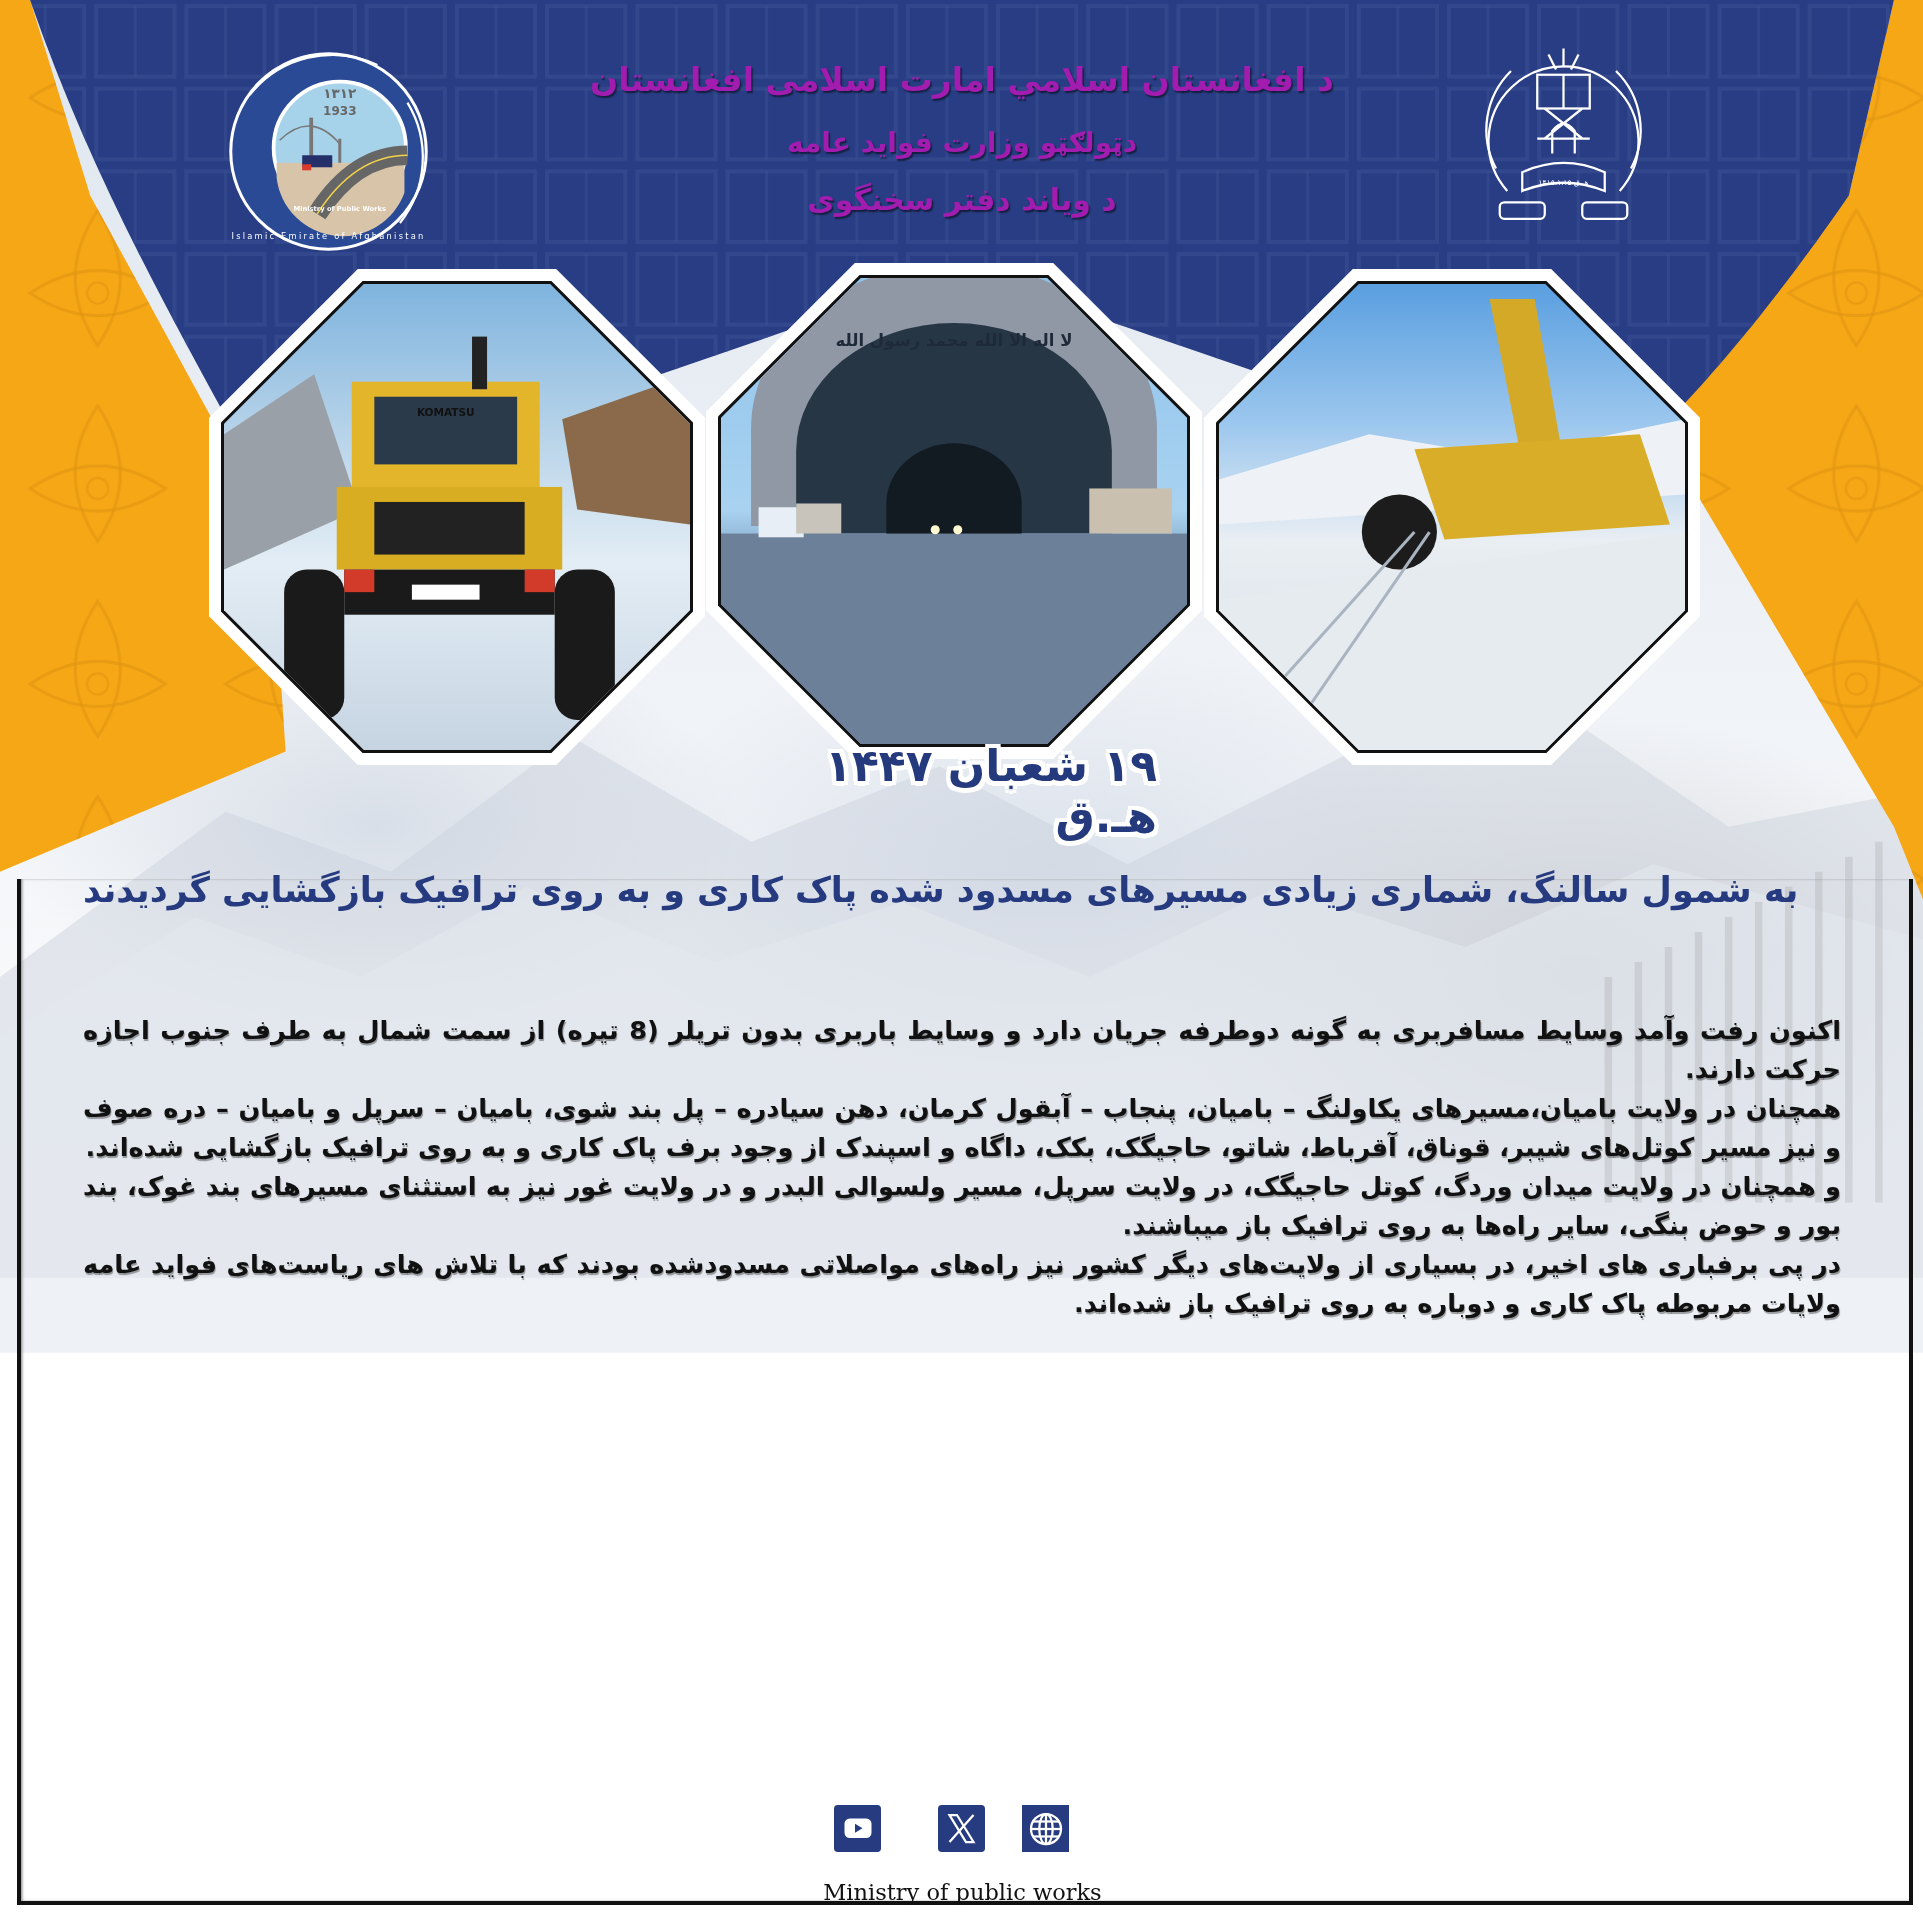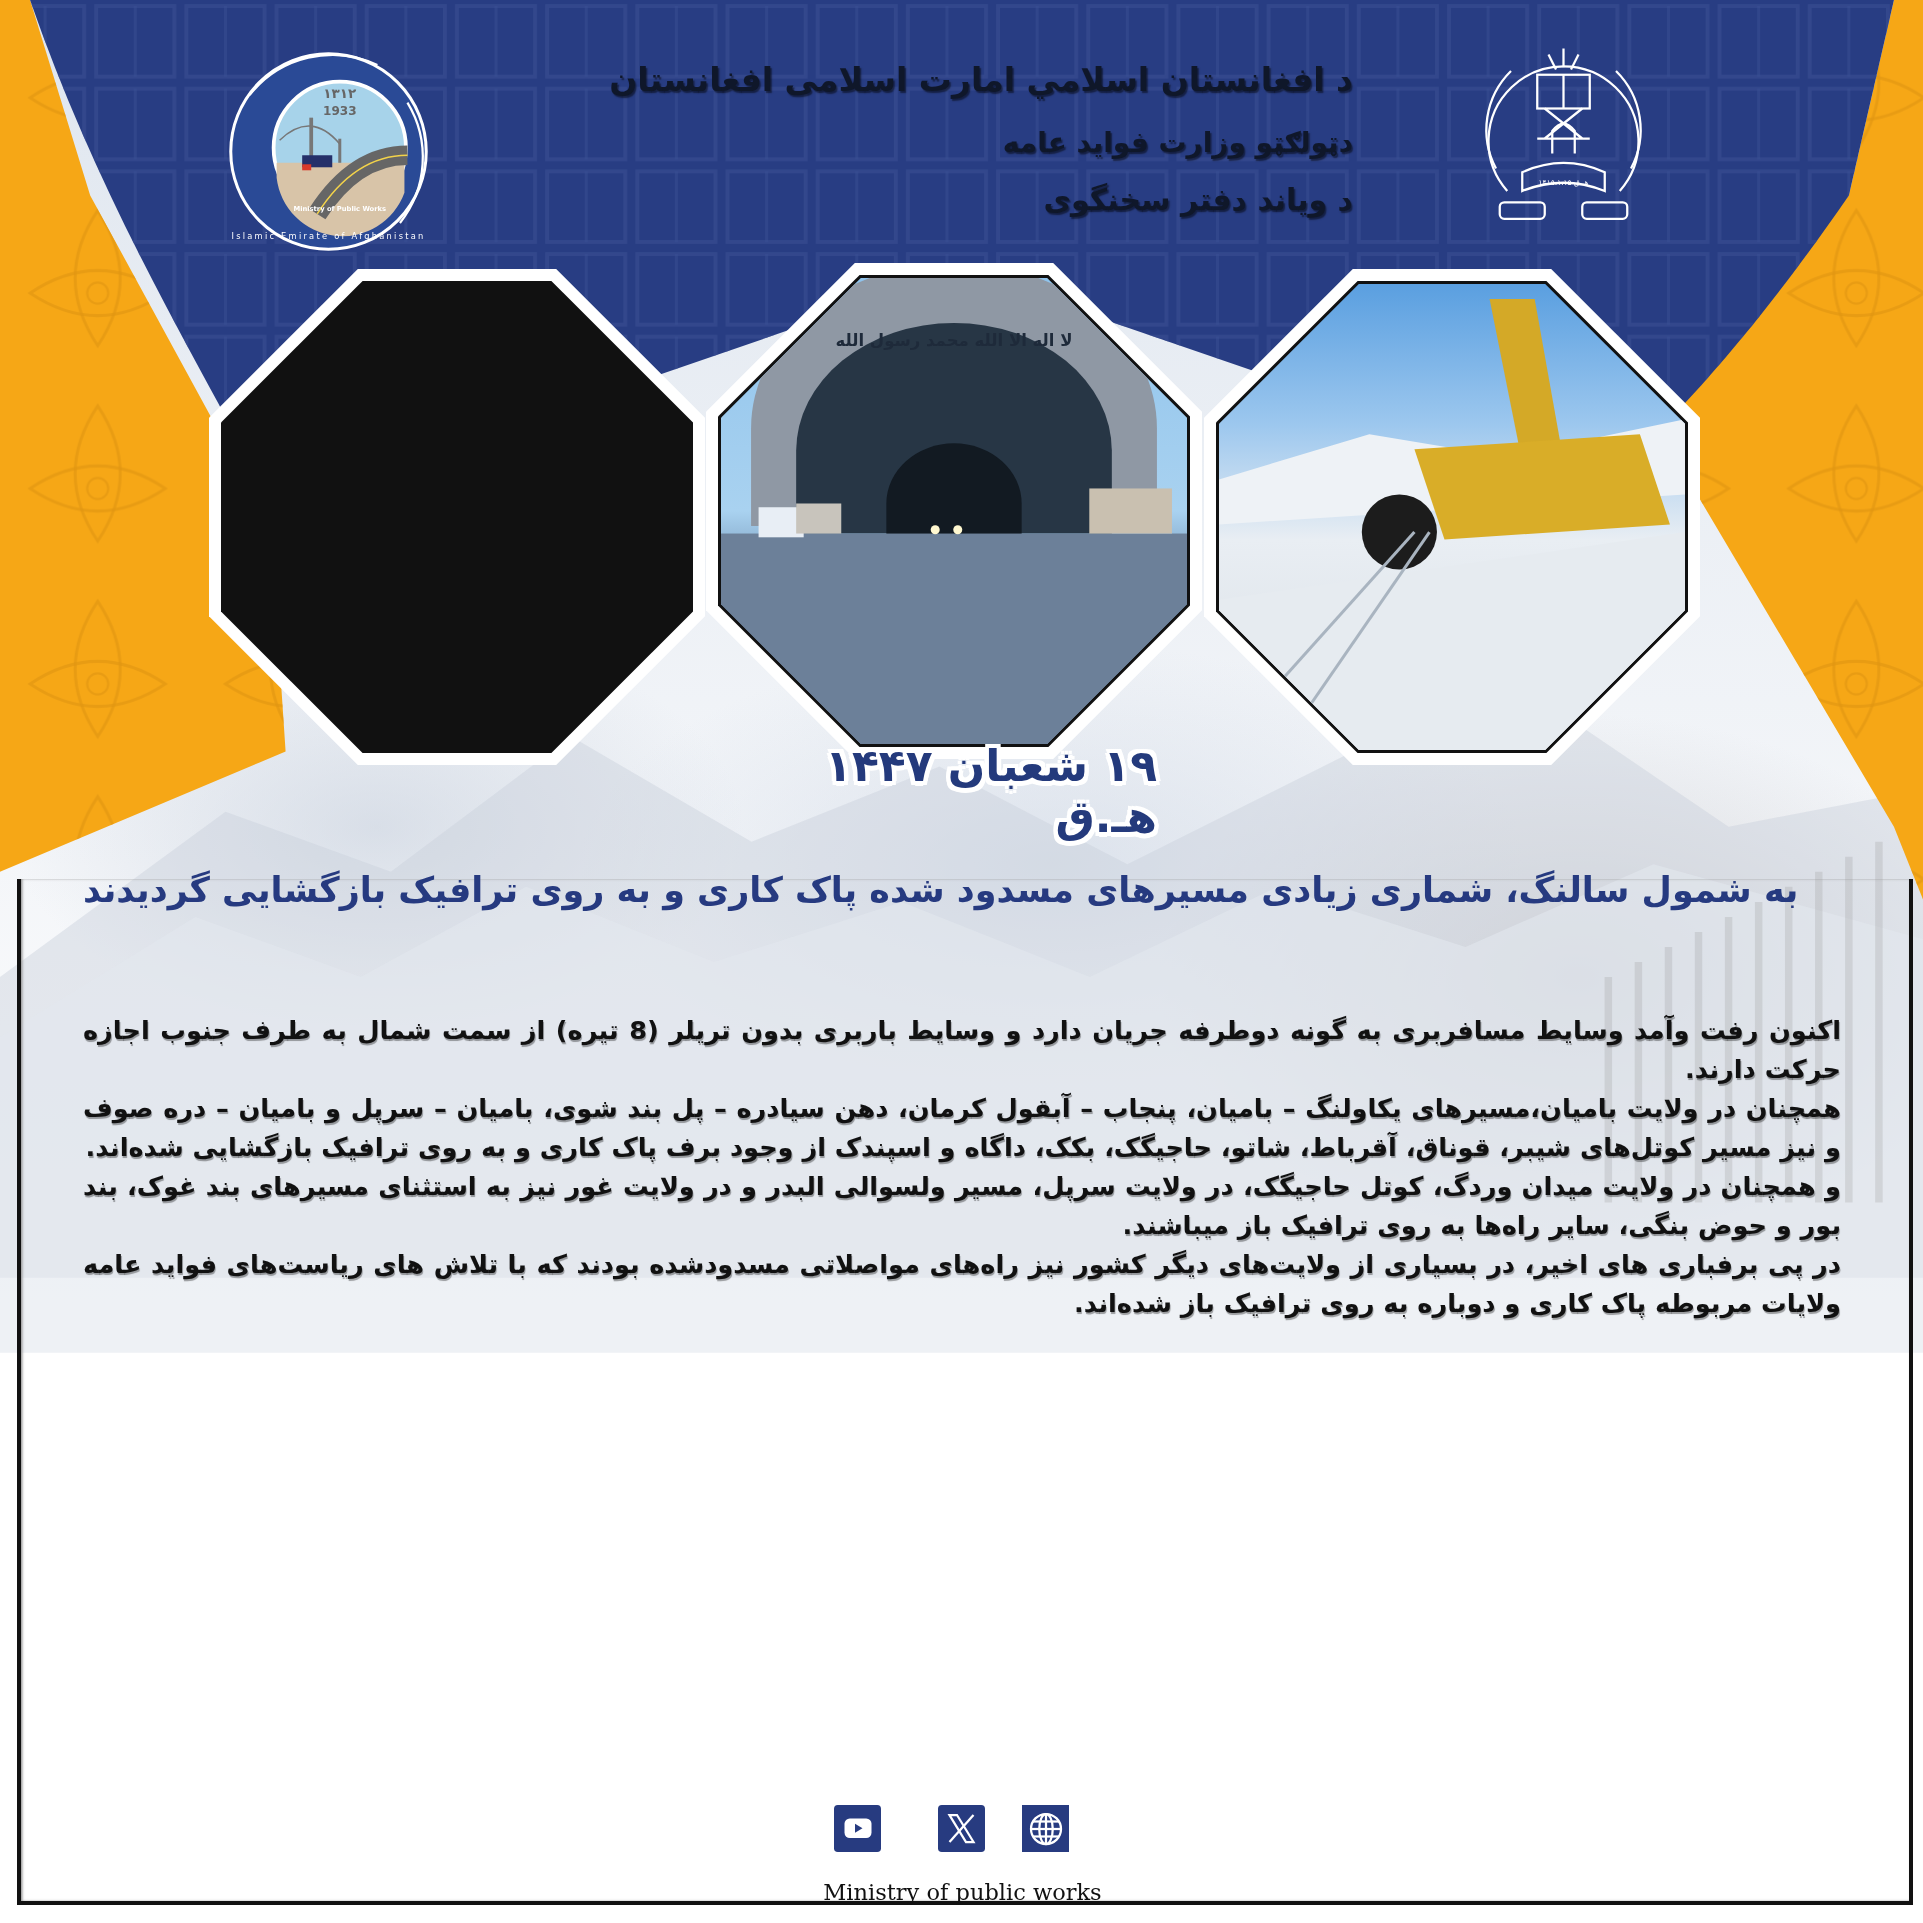--- a/index.html
+++ b/index.html
@@ -6,21 +6,21 @@
   body{width:1924px;height:1924px;position:relative;overflow:hidden;background:#ffffff;font-family:"DejaVu Sans",sans-serif;}
   .bg-snow{position:absolute;left:0;top:0;width:1924px;height:1924px;
     background:
       radial-gradient(ellipse 676px 316px at 1052px 864px, rgba(200,210,225,0.55), rgba(255,255,255,0) 70%),
       radial-gradient(ellipse 526px 286px at 376px 827px, rgba(190,200,215,0.5), rgba(255,255,255,0) 70%),
       radial-gradient(ellipse 601px 376px at 1578px 977px, rgba(170,170,175,0.45), rgba(255,255,255,0) 70%),
       linear-gradient(180deg,#dfe6ef 0%,#f4f6f9 45%,#ffffff 70%);}
   .orange-left{position:absolute;left:0;top:0;width:1924px;height:1924px;}
   .blue-top{position:absolute;left:0;top:0;width:1924px;height:1924px;}
   .frame{position:absolute;left:16.5px;top:879px;width:1888px;height:1022px;border:4.5px solid #111;border-top:none;box-shadow:inset 1.5px 0 2.3px #999;}
-  .header-text{position:absolute;left:571px;top:45px;width:782px;text-align:right;color:#0f172a;font-weight:bold;direction:rtl;}
+  .header-text{position:absolute;left:571px;top:45px;width:782px;text-align:center;color:#a21caf;font-weight:bold;direction:rtl;}
   .header-text div{font-family:"DejaVu Sans",sans-serif;font-weight:bold;text-shadow:1.5px 1.5px 1.5px rgba(0,0,0,0.5);}
   .h1{font-size:33px;line-height:69px;}
   .h2{font-size:28px;line-height:57px;}
   .h3{font-size:30px;line-height:57px;}
   .logo-left{position:absolute;left:227px;top:50px;width:203px;height:203px;}
   .logo-right{position:absolute;left:1477px;top:41px;width:173px;height:195px;}
   .photo{position:absolute;width:496px;height:496px;}
   .photo .oct-outer{position:absolute;inset:0;background:#ffffff;
     clip-path:polygon(30% 0,70% 0,100% 30%,100% 70%,70% 100%,30% 100%,0 70%,0 30%);}
   .photo .oct-line{position:absolute;inset:12px;background:#111;
@@ -131,20 +131,38 @@
 
 <div class="header-text">
   <div class="h1">د افغانستان اسلامي امارت اسلامی افغانستان</div>
   <div class="h2">دټولګټو وزارت فواید عامه</div>
   <div class="h3">د ویاند دفتر سخنگوی</div>
 </div>
 
 <div class="photo p1">
   <div class="oct-outer"></div>
   <div class="oct-line"></div>
+  <div class="oct-img" style="background:linear-gradient(180deg,#7fb4de 0%,#bcd6ea 35%,#e3edf5 60%,#c6d4e2 100%);">
+    <svg width="466" height="466" viewBox="0 0 620 620">
+      <polygon points="0,200 120,120 180,300 0,380" fill="#9aa0a8"></polygon>
+      <polygon points="450,180 620,120 620,320 470,300" fill="#8a6a4a"></polygon>
+      <rect x="170" y="130" width="250" height="150" fill="#e2b52a"></rect>
+      <rect x="200" y="150" width="190" height="90" fill="#2a3a4a"></rect>
+      <rect x="150" y="270" width="300" height="110" fill="#d9ad22"></rect>
+      <rect x="200" y="290" width="200" height="70" fill="#222"></rect>
+      <rect x="160" y="380" width="280" height="60" fill="#1a1a1a"></rect>
+      <rect x="250" y="400" width="90" height="20" fill="#fff"></rect>
+      <rect x="160" y="380" width="40" height="30" fill="#d23a2a"></rect>
+      <rect x="400" y="380" width="40" height="30" fill="#d23a2a"></rect>
+      <rect x="80" y="380" width="80" height="200" rx="30" fill="#1a1a1a"></rect>
+      <rect x="440" y="380" width="80" height="200" rx="30" fill="#1a1a1a"></rect>
+      <rect x="330" y="70" width="20" height="70" fill="#222"></rect>
+      <text x="295" y="175" font-size="14" fill="#111" text-anchor="middle" font-weight="bold">KOMATSU</text>
+    </svg>
+  </div>
 </div>
 
 <div class="photo p2">
   <div class="oct-outer"></div>
   <div class="oct-line"></div>
   <div class="oct-img" style="background:linear-gradient(180deg,#8fc3ec 0%,#a9d2f0 50%,#5f7c9e 70%,#8298b0 100%);">
     <svg width="466" height="466" viewBox="0 0 620 620">
       <path d="M 40 330 L 40 200 A 270 220 0 0 1 580 200 L 580 330 Z" fill="#8f98a4"></path>
       <path d="M 100 340 L 100 230 A 210 170 0 0 1 520 230 L 520 340 Z" fill="#273645"></path>
       <path d="M 220 350 L 220 300 A 90 80 0 0 1 400 300 L 400 350 Z" fill="#121a22"></path>

